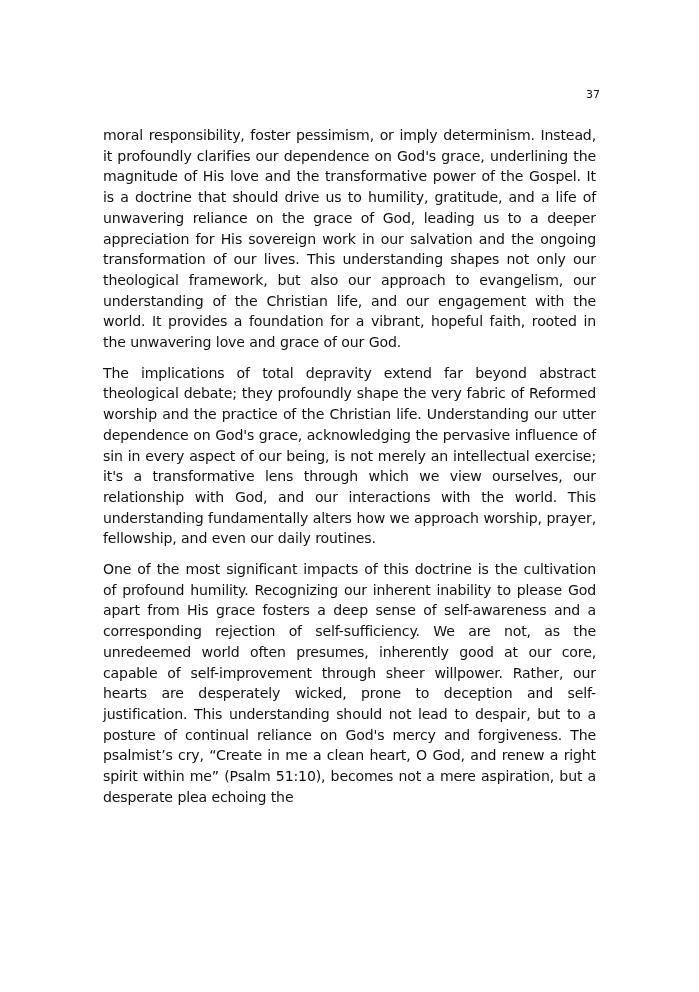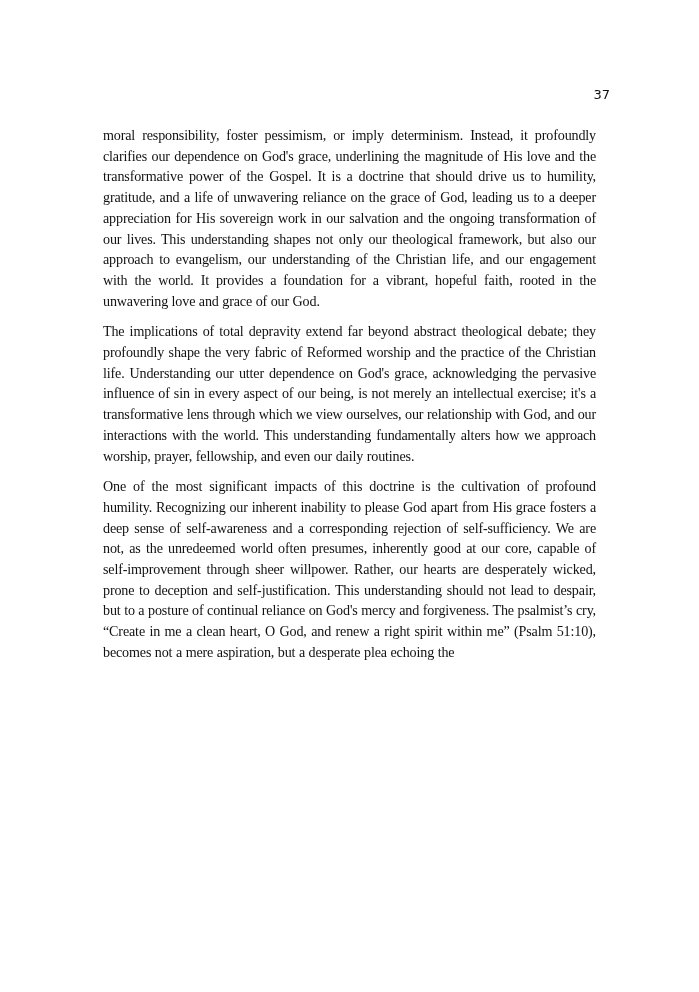--- a/index.html
+++ b/index.html
@@ -11,39 +11,38 @@
       width: 699px;
       height: 992px;
       position: relative;
       overflow: hidden;
       font-family: "DejaVu Sans", sans-serif;
       color: #111111;
     }
     .page-number {
       position: absolute;
       top: 86px;
-      right: 89px;
-      font-size: 13px;
+      right: 99px;
+      font-size: 11px;
       line-height: 18px;
       margin: 0;
     }
     .body-text {
       position: absolute;
       top: 125px;
       left: 103px;
       width: 493px;
     }
     .body-text p {
       margin: 0 0 10px 0;
       font-size: 14.1px;
       line-height: 20.7px;
       text-align: justify;
       letter-spacing: -0.15px;
       word-spacing: 0.2px;
-      font-family: Liberation Serif, serif;
     }
   </style>
 </head>
 <body>
 
 <div>
   <p class="page-number">37</p>
   <div class="body-text">
     <p>moral responsibility, foster pessimism, or imply determinism. Instead, it profoundly clarifies our dependence on God's grace, underlining the magnitude of His love and the transformative power of the Gospel. It is a doctrine that should drive us to humility, gratitude, and a life of unwavering reliance on the grace of God, leading us to a deeper appreciation for His sovereign work in our salvation and the ongoing transformation of our lives. This understanding shapes not only our theological framework, but also our approach to evangelism, our understanding of the Christian life, and our engagement with the world. It provides a foundation for a vibrant, hopeful faith, rooted in the unwavering love and grace of our God.</p>
     <p>The implications of total depravity extend far beyond abstract theological debate; they profoundly shape the very fabric of Reformed worship and the practice of the Christian life. Understanding our utter dependence on God's grace, acknowledging the pervasive influence of sin in every aspect of our being, is not merely an intellectual exercise; it's a transformative lens through which we view ourselves, our relationship with God, and our interactions with the world. This understanding fundamentally alters how we approach worship, prayer, fellowship, and even our daily routines.</p>

